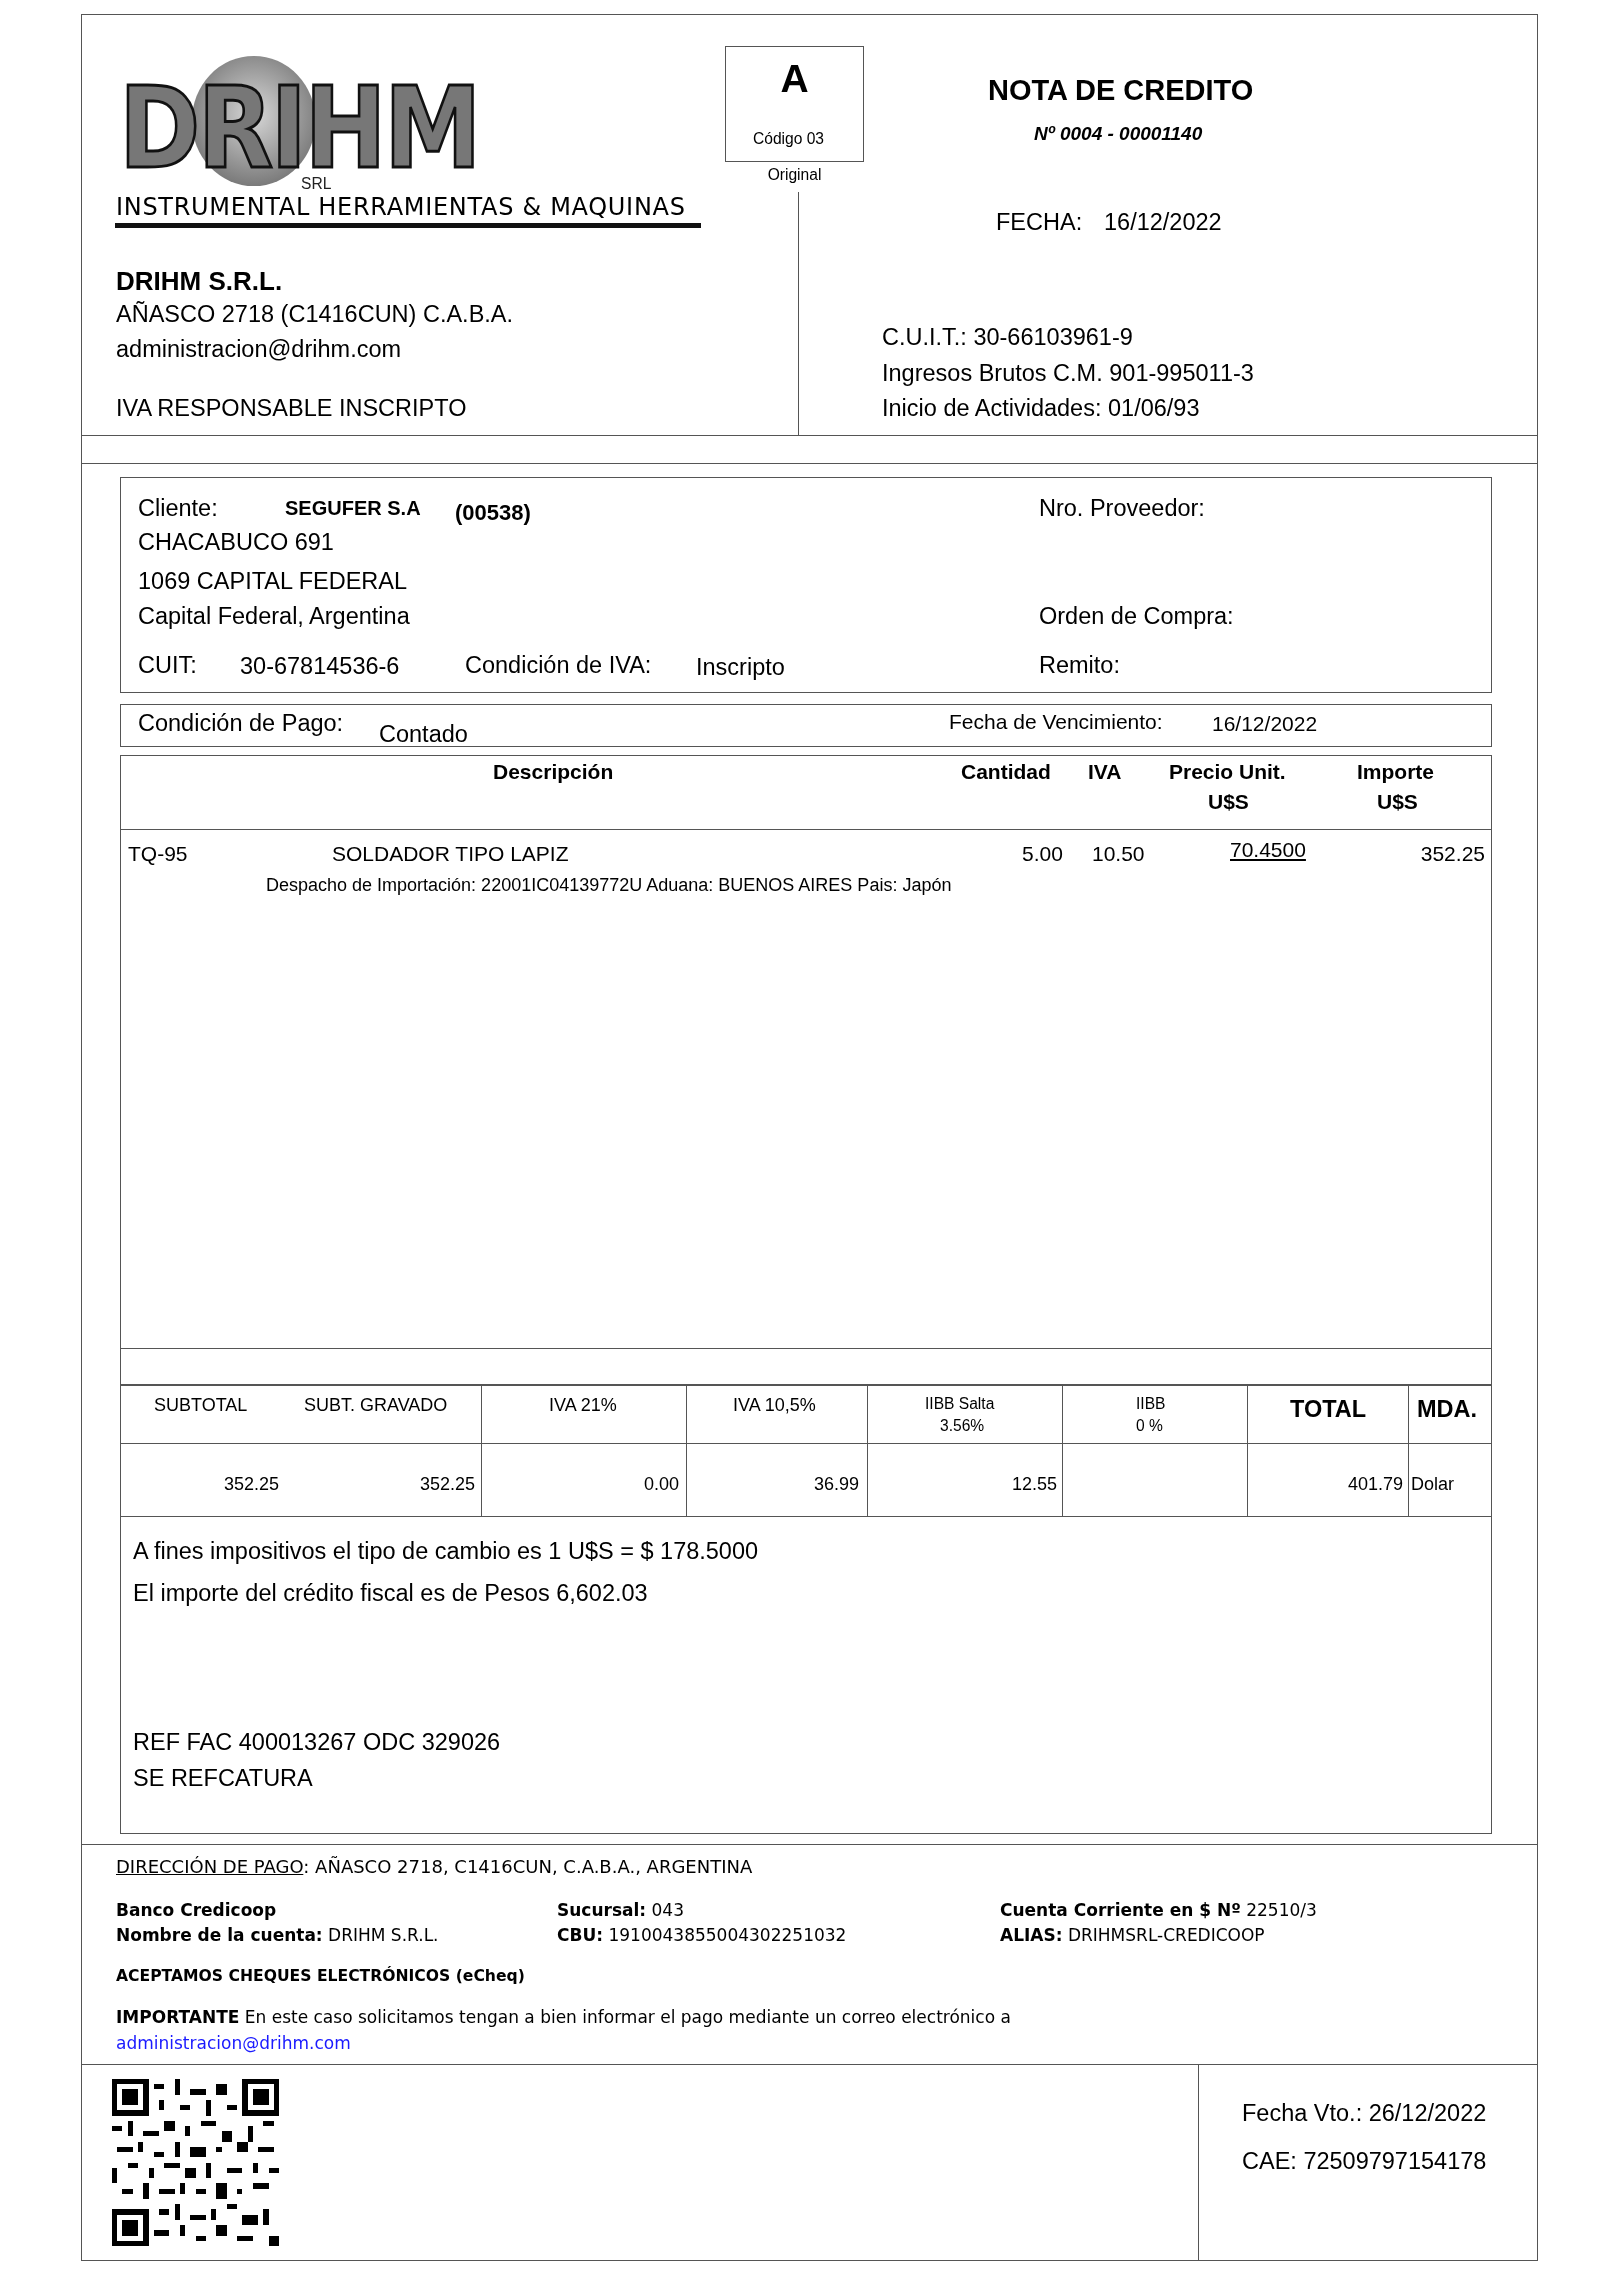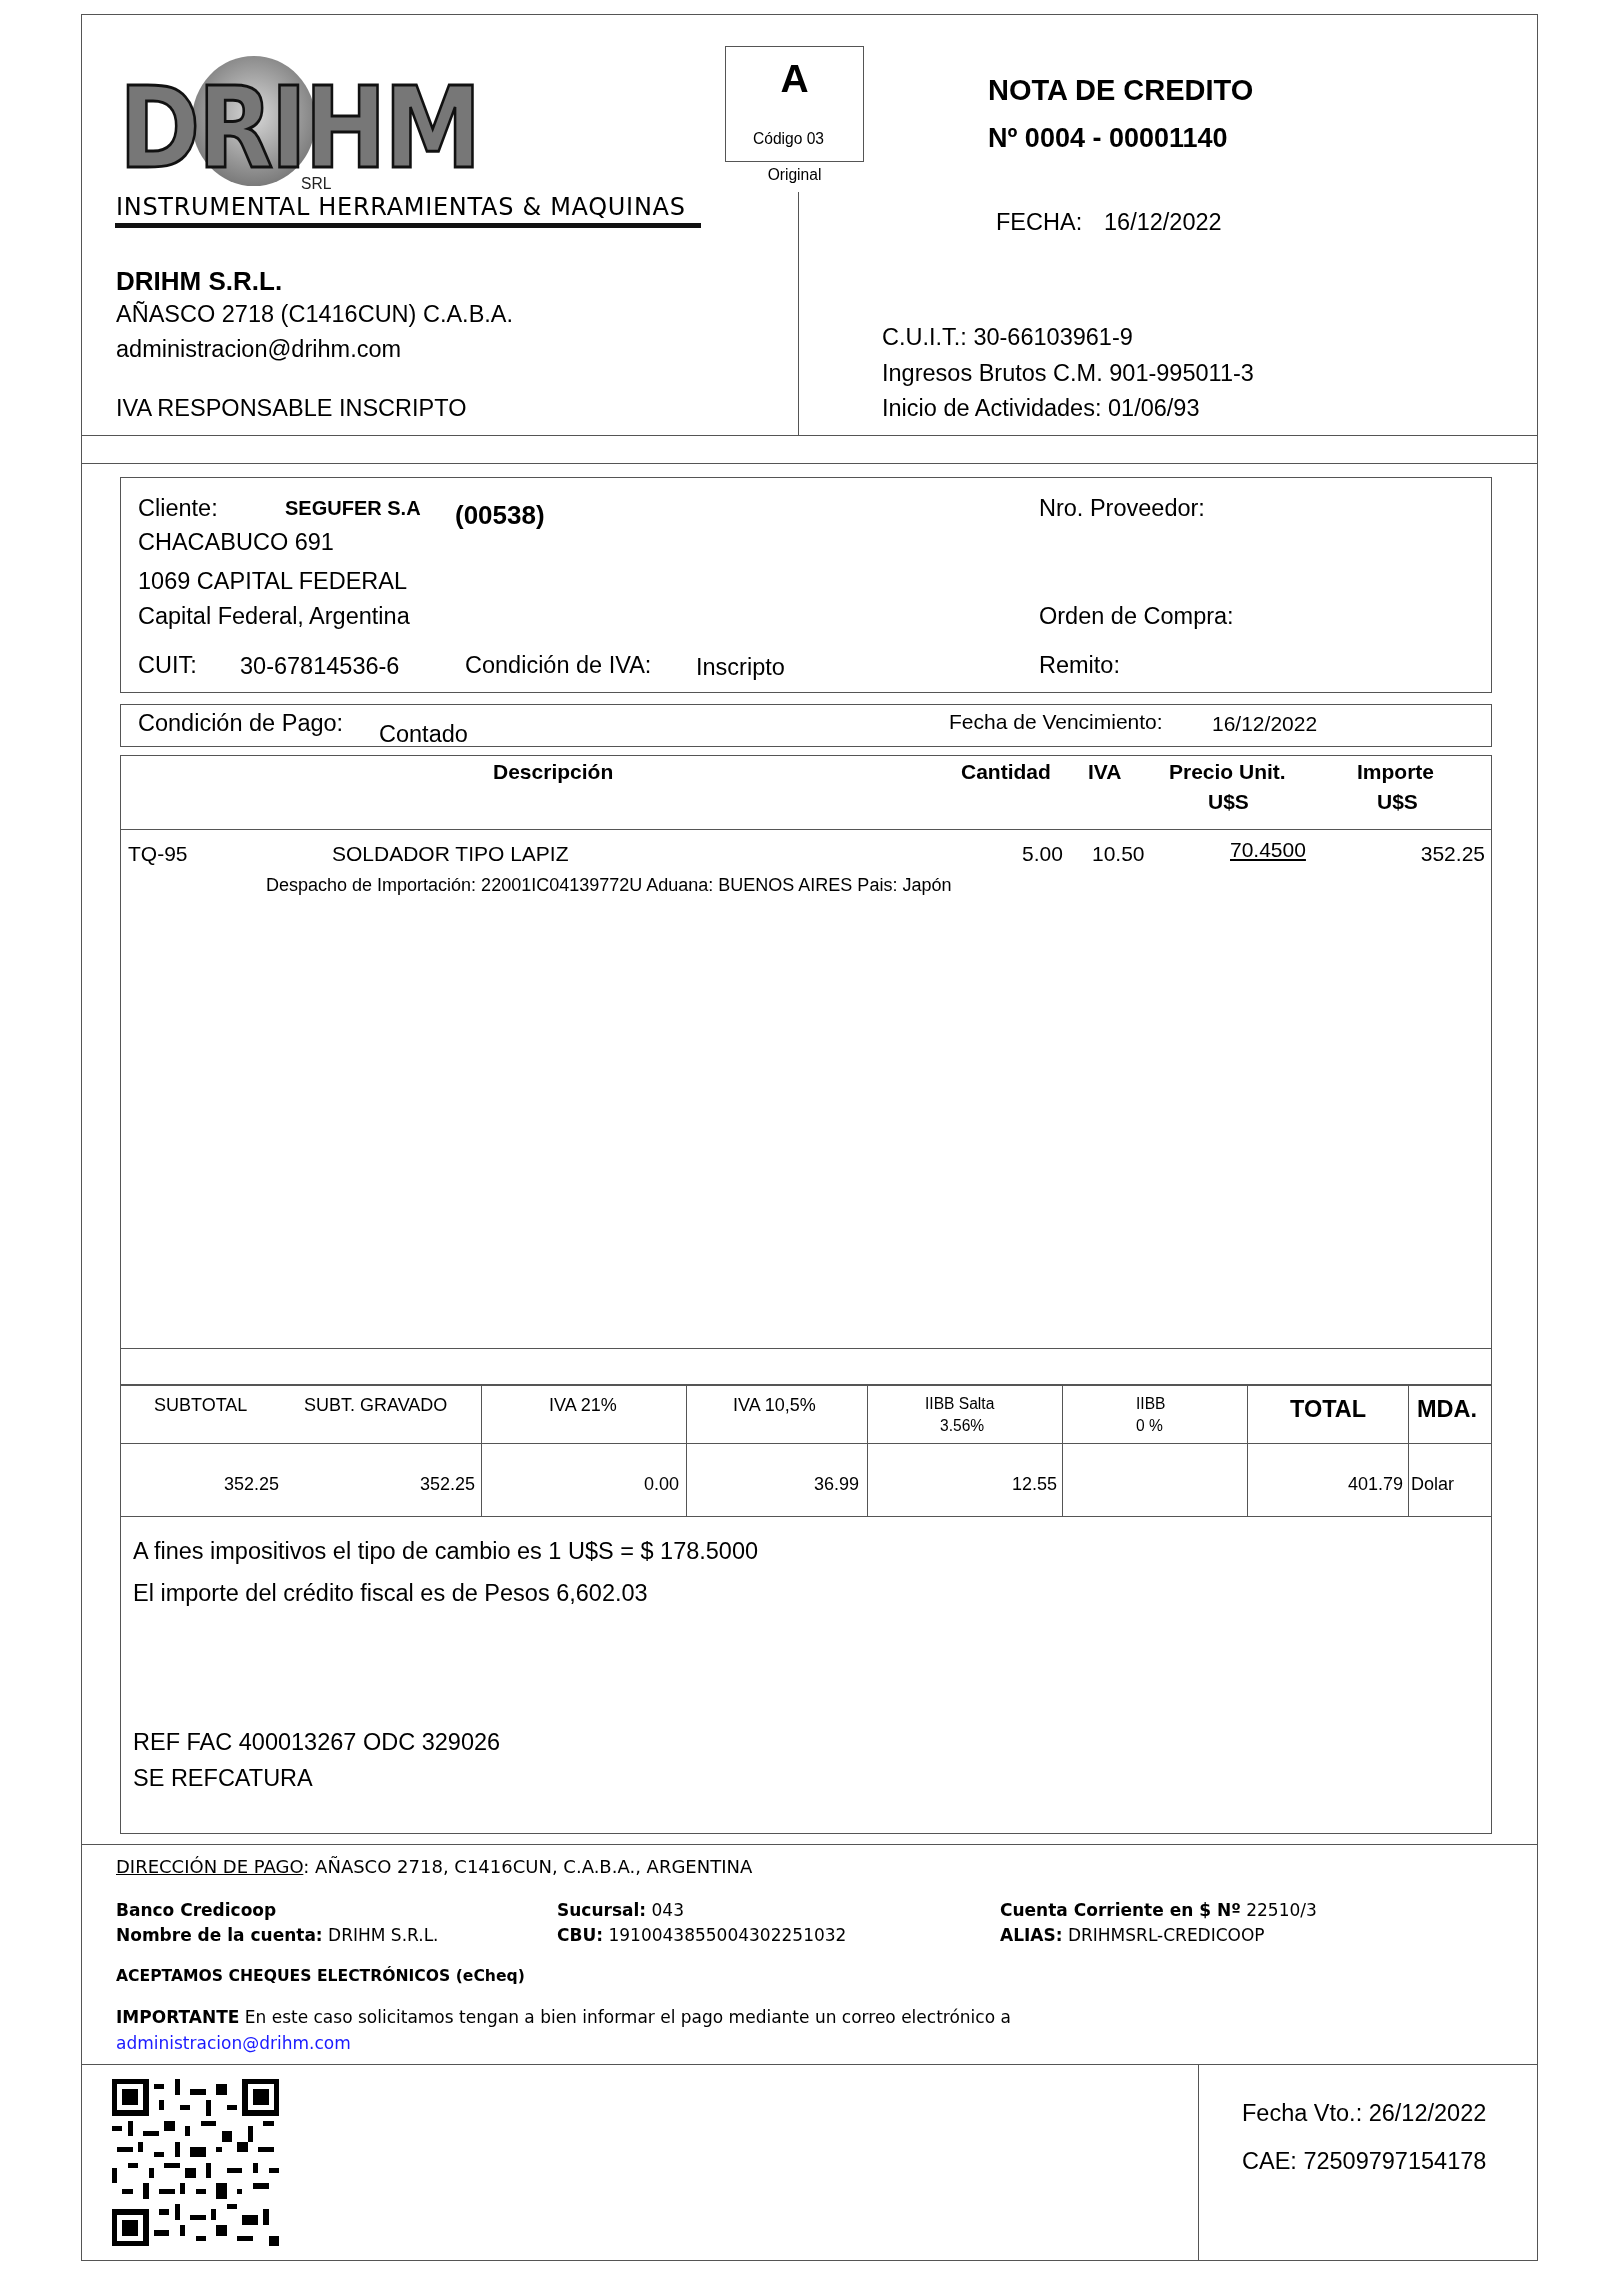--- a/index.html
+++ b/index.html
@@ -4,21 +4,21 @@
 <style>
   html, body { margin:0; padding:0; background:#fff; }
   body { width:1616px; height:2284px; position:relative; font-family:"Liberation Sans", sans-serif; color:#000; overflow:hidden; }
   .abs { position:absolute; }
   .frame { position:absolute; left:81px; top:14.3px; width:1457px; height:2247px; border:1.3px solid #555; box-sizing:border-box; }
   .hline { position:absolute; height:0; border-top:1.3px solid #555; }
   .vline { position:absolute; width:0; border-left:1.3px solid #555; }
   .box { position:absolute; border:1.3px solid #555; box-sizing:border-box; }
   .t { position:absolute; white-space:nowrap; }
   .f36 { font-size:23.5px; }
-  .f34 { font-size:26px; }
+  .f34 { font-size:22px; }
   .f32 { font-size:21px; }
   .f28 { font-size:18px; }
   .f26 { font-size:17px; }
   .f24 { font-size:15.6px; }
   .b { font-weight:bold; }
   .r { text-align:right; }
   .c { text-align:center; }
   .mono { font-family:"DejaVu Sans", sans-serif; }
   .logo-word { font-family:"DejaVu Sans", sans-serif; font-weight:bold; }
 </style>
@@ -48,21 +48,21 @@
 <div class="t mono" style="left:116px;top:193px;font-size:24px;letter-spacing:0.7px;">INSTRUMENTAL HERRAMIENTAS &amp; MAQUINAS</div>
 <div class="abs" style="left:115px;top:223px;width:586px;height:5.2px;background:#111;"></div>
 
 <div class="box" style="left:725px;top:46px;width:139px;height:116px;"></div>
 <div class="t b c" style="left:725px;top:57px;width:139px;font-size:39px;">A</div>
 <div class="t c f24" style="left:725px;top:130px;width:127px;">Código 03</div>
 <div class="t c f24" style="left:725px;top:166px;width:139px;">Original</div>
 <div class="vline" style="left:798px;top:192px;height:243px;"></div>
 
 <div class="t b" style="left:988px;top:74px;font-size:29px;">NOTA DE CREDITO</div>
-<div class="t b" style="left:988px;top:123px;font-size:27px;">Nº 0004 - 00001140</div>
+<div class="t b" style="left:1034px;top:123px;font-size:19px;font-style:italic;">Nº 0004 - 00001140</div>
 <div class="t f36" style="left:996px;top:209px;">FECHA:</div>
 <div class="t f36" style="left:1104px;top:209px;">16/12/2022</div>
 
 <div class="t b" style="left:116px;top:266px;font-size:26px;">DRIHM S.R.L.</div>
 <div class="t f36" style="left:116px;top:301px;">AÑASCO 2718 (C1416CUN) C.A.B.A.</div>
 <div class="t f36" style="left:116px;top:336px;">administracion@drihm.com</div>
 <div class="t f36" style="left:116px;top:395px;">IVA RESPONSABLE INSCRIPTO</div>
 <div class="t f36" style="left:882px;top:324px;">C.U.I.T.: 30-66103961-9</div>
 <div class="t f36" style="left:882px;top:360px;">Ingresos Brutos C.M. 901-995011-3</div>
 <div class="t f36" style="left:882px;top:395px;">Inicio de Actividades: 01/06/93</div>

